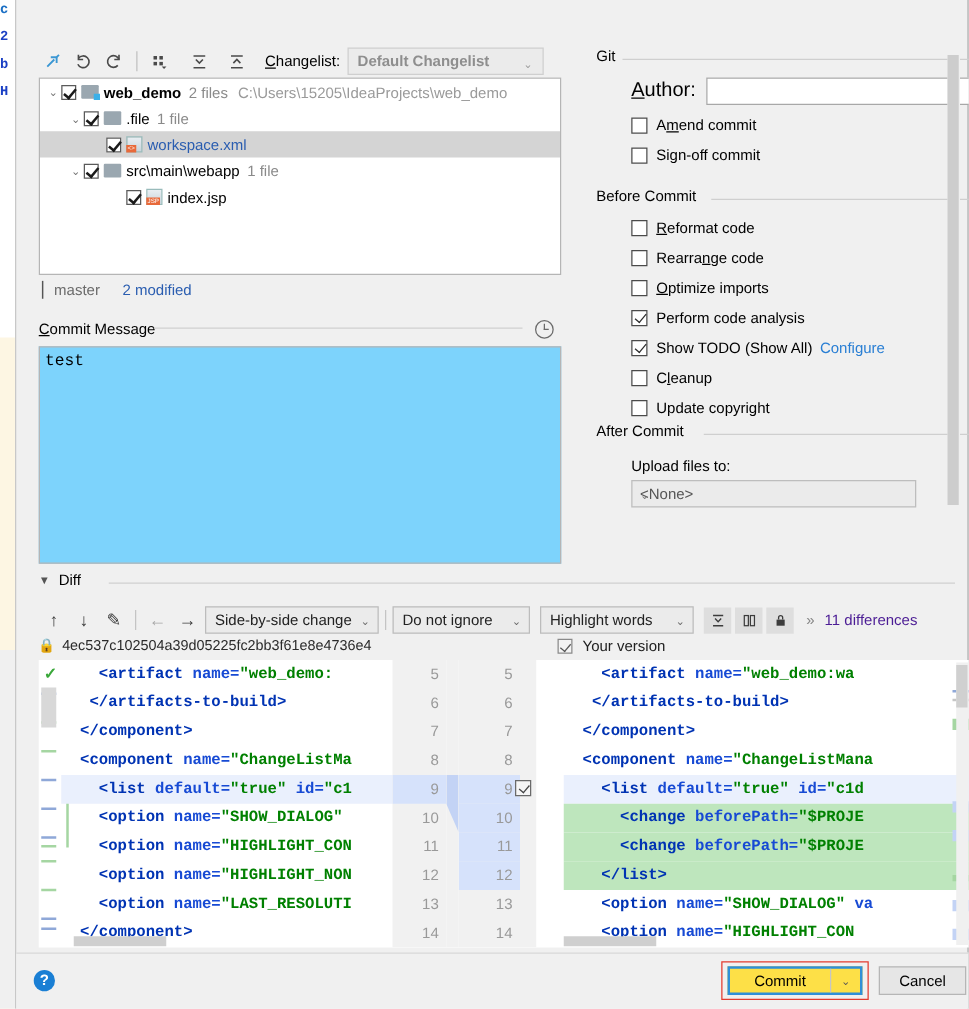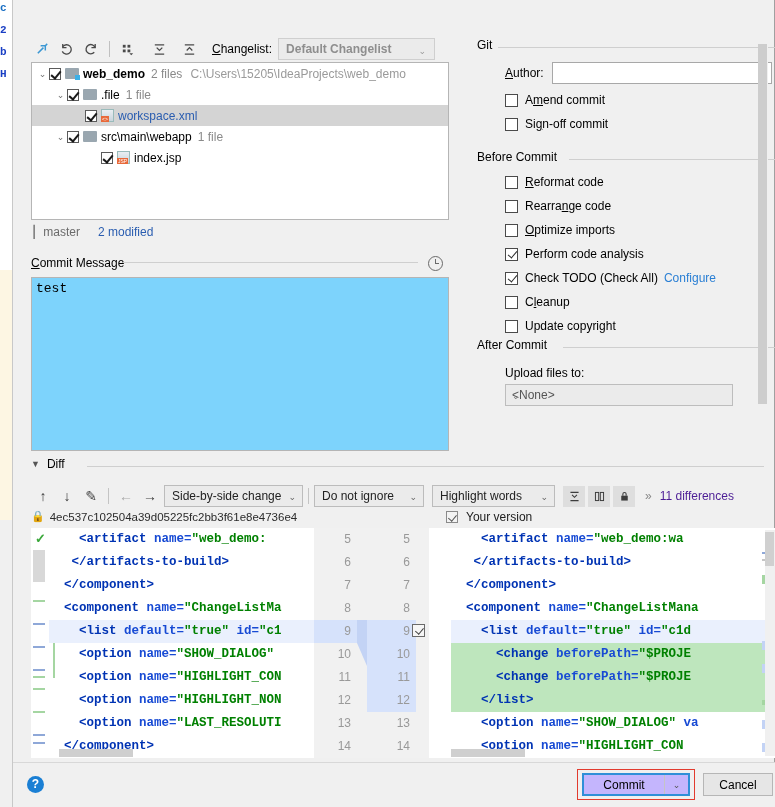--- a/index.html
+++ b/index.html
@@ -86,21 +86,21 @@
   .rp-sect .ln{position:absolute;left:0;right:10px;top:9px;height:1px;background:#cfcfcf;}
   .opt{display:flex;align-items:center;height:24px;padding-left:28px;}
   .opt .box{width:13px;height:13px;border:1px solid #4a4a4a;background:#fff;
             box-sizing:border-box;position:relative;margin-right:7px;}
   .opt .box.on::after{content:"";position:absolute;left:3.5px;top:0.5px;width:4px;height:8px;
             border:solid #2b2b2b;border-width:0 1.6px 1.6px 0;transform:rotate(40deg);}
   .opt .lab{font-size:12px;color:#000;}
   .opt .lab u{text-decoration:underline;}
   .configure{color:#2a7fd4;font-size:12px;margin-left:6px;}
   .authrow{display:flex;align-items:center;height:30px;padding-left:28px;}
-  .authrow .lab{font-size:12px;margin-right:8px;}
+  .authrow .lab{font-size:16px;margin-right:8px;}
   .authinput{width:220px;height:22px;background:#fff;border:1px solid #a8a8a8;box-sizing:border-box;}
   .uplab{padding-left:28px;font-size:12px;margin-top:10px;}
   .upcombo{margin-left:28px;margin-top:4px;width:228px;height:22px;background:#ebebeb;
            border:1px solid #bdbdbd;box-sizing:border-box;position:relative;}
   .upcombo span{position:absolute;left:6px;top:3px;font-size:12px;color:#555;}
   .upcombo .chev{position:absolute;right:6px;top:6px;font-size:9px;color:#777;}
   .rp-scroll{position:absolute;left:745px;top:40px;width:10px;height:424px;background:#f0f0f0;}
   .rp-thumb{position:absolute;left:745px;top:44px;width:9px;height:360px;background:#cdcdcd;}
 
   
@@ -157,21 +157,21 @@
   .dscroll{position:absolute;left:752px;top:530px;width:10px;height:226px;background:#f0f0f0;}
   .dscroll-thumb{position:absolute;left:752px;top:532px;width:9px;height:34px;background:#d0d0d0;}
   .hscroll{position:absolute;height:8px;background:#cfcfcf;top:750px;}
 
   
   .footer{position:absolute;left:13px;top:762px;width:762px;height:45px;background:#f0f0f0;border-top:1px solid #d8d8d8;}
   .helpbtn{position:absolute;left:14px;top:13px;width:17px;height:17px;border-radius:50%;
            background:#1a7fd4;color:#fff;font-size:12px;font-weight:bold;text-align:center;line-height:17px;}
   .redbox{position:absolute;left:564px;top:6px;width:118px;height:31px;border:1.5px solid #e23b2e;box-sizing:border-box;}
   .commitwrap{position:absolute;left:569px;top:10px;width:108px;height:23px;
-      border:2px solid #2f8fd8;box-sizing:border-box;display:flex;background:#c4b5fd;}
+      border:2px solid #2f8fd8;box-sizing:border-box;display:flex;background:#fde047;}
   .commitbtn{flex:1;display:flex;align-items:center;justify-content:center;font-size:12px;color:#000;}
   .commitarrow{width:23px;border-left:1px solid #c5c5c5;display:flex;align-items:center;justify-content:center;font-size:9px;color:#555;}
   .cancelbtn{position:absolute;left:690px;top:10px;width:70px;height:23px;background:#e6e6e6;
       border:1px solid #b6b6b6;box-sizing:border-box;display:flex;align-items:center;justify-content:center;font-size:12px;}
 </style>
 </head>
 <body>
 
 <div id="root">
 
@@ -319,21 +319,21 @@
       <div class="opt">
         <span class="box"></span>
         <span class="lab"><u>O</u>ptimize imports</span>
       </div>
       <div class="opt">
         <span class="box on"></span>
         <span class="lab">Perform code analysis</span>
       </div>
       <div class="opt">
         <span class="box on"></span>
-        <span class="lab">Check TODO (Check All)</span>
+        <span class="lab">Show TODO (Show All)</span>
         <span class="configure">Configure</span>
       </div>
       <div class="opt">
         <span class="box"></span>
         <span class="lab">C<u>l</u>eanup</span>
       </div>
       <div class="opt">
         <span class="box"></span>
         <span class="lab">Update copyright</span>
       </div>

